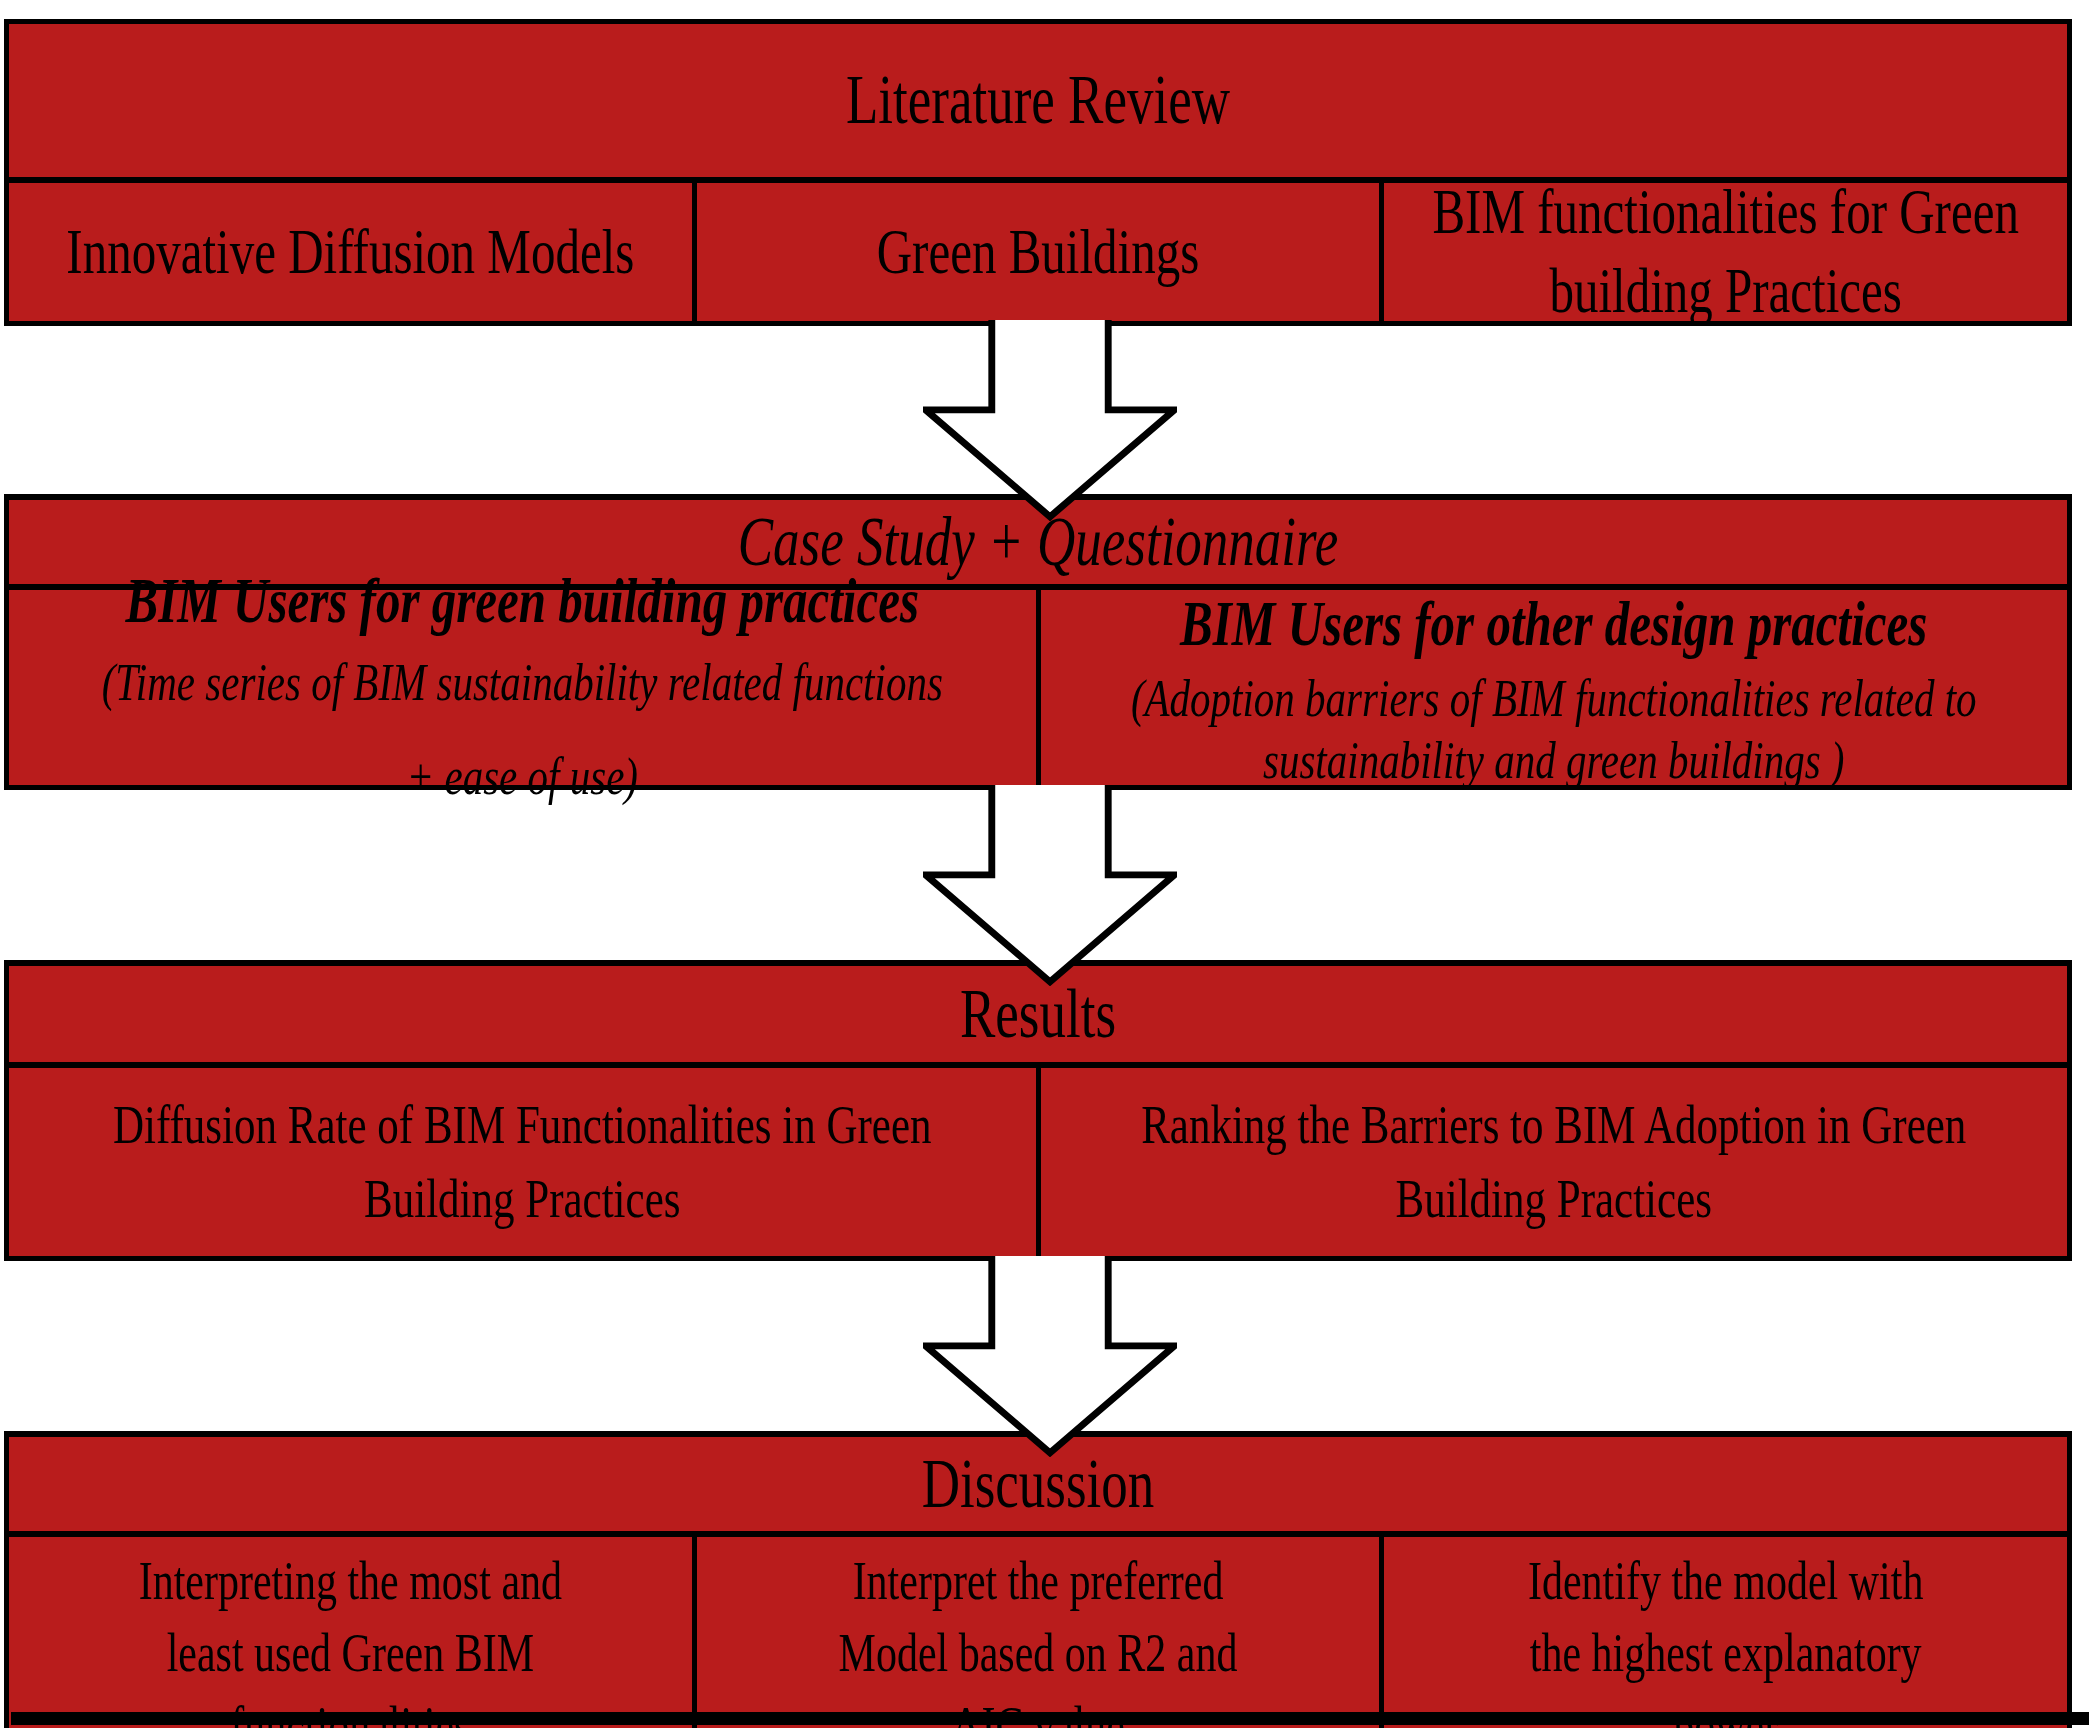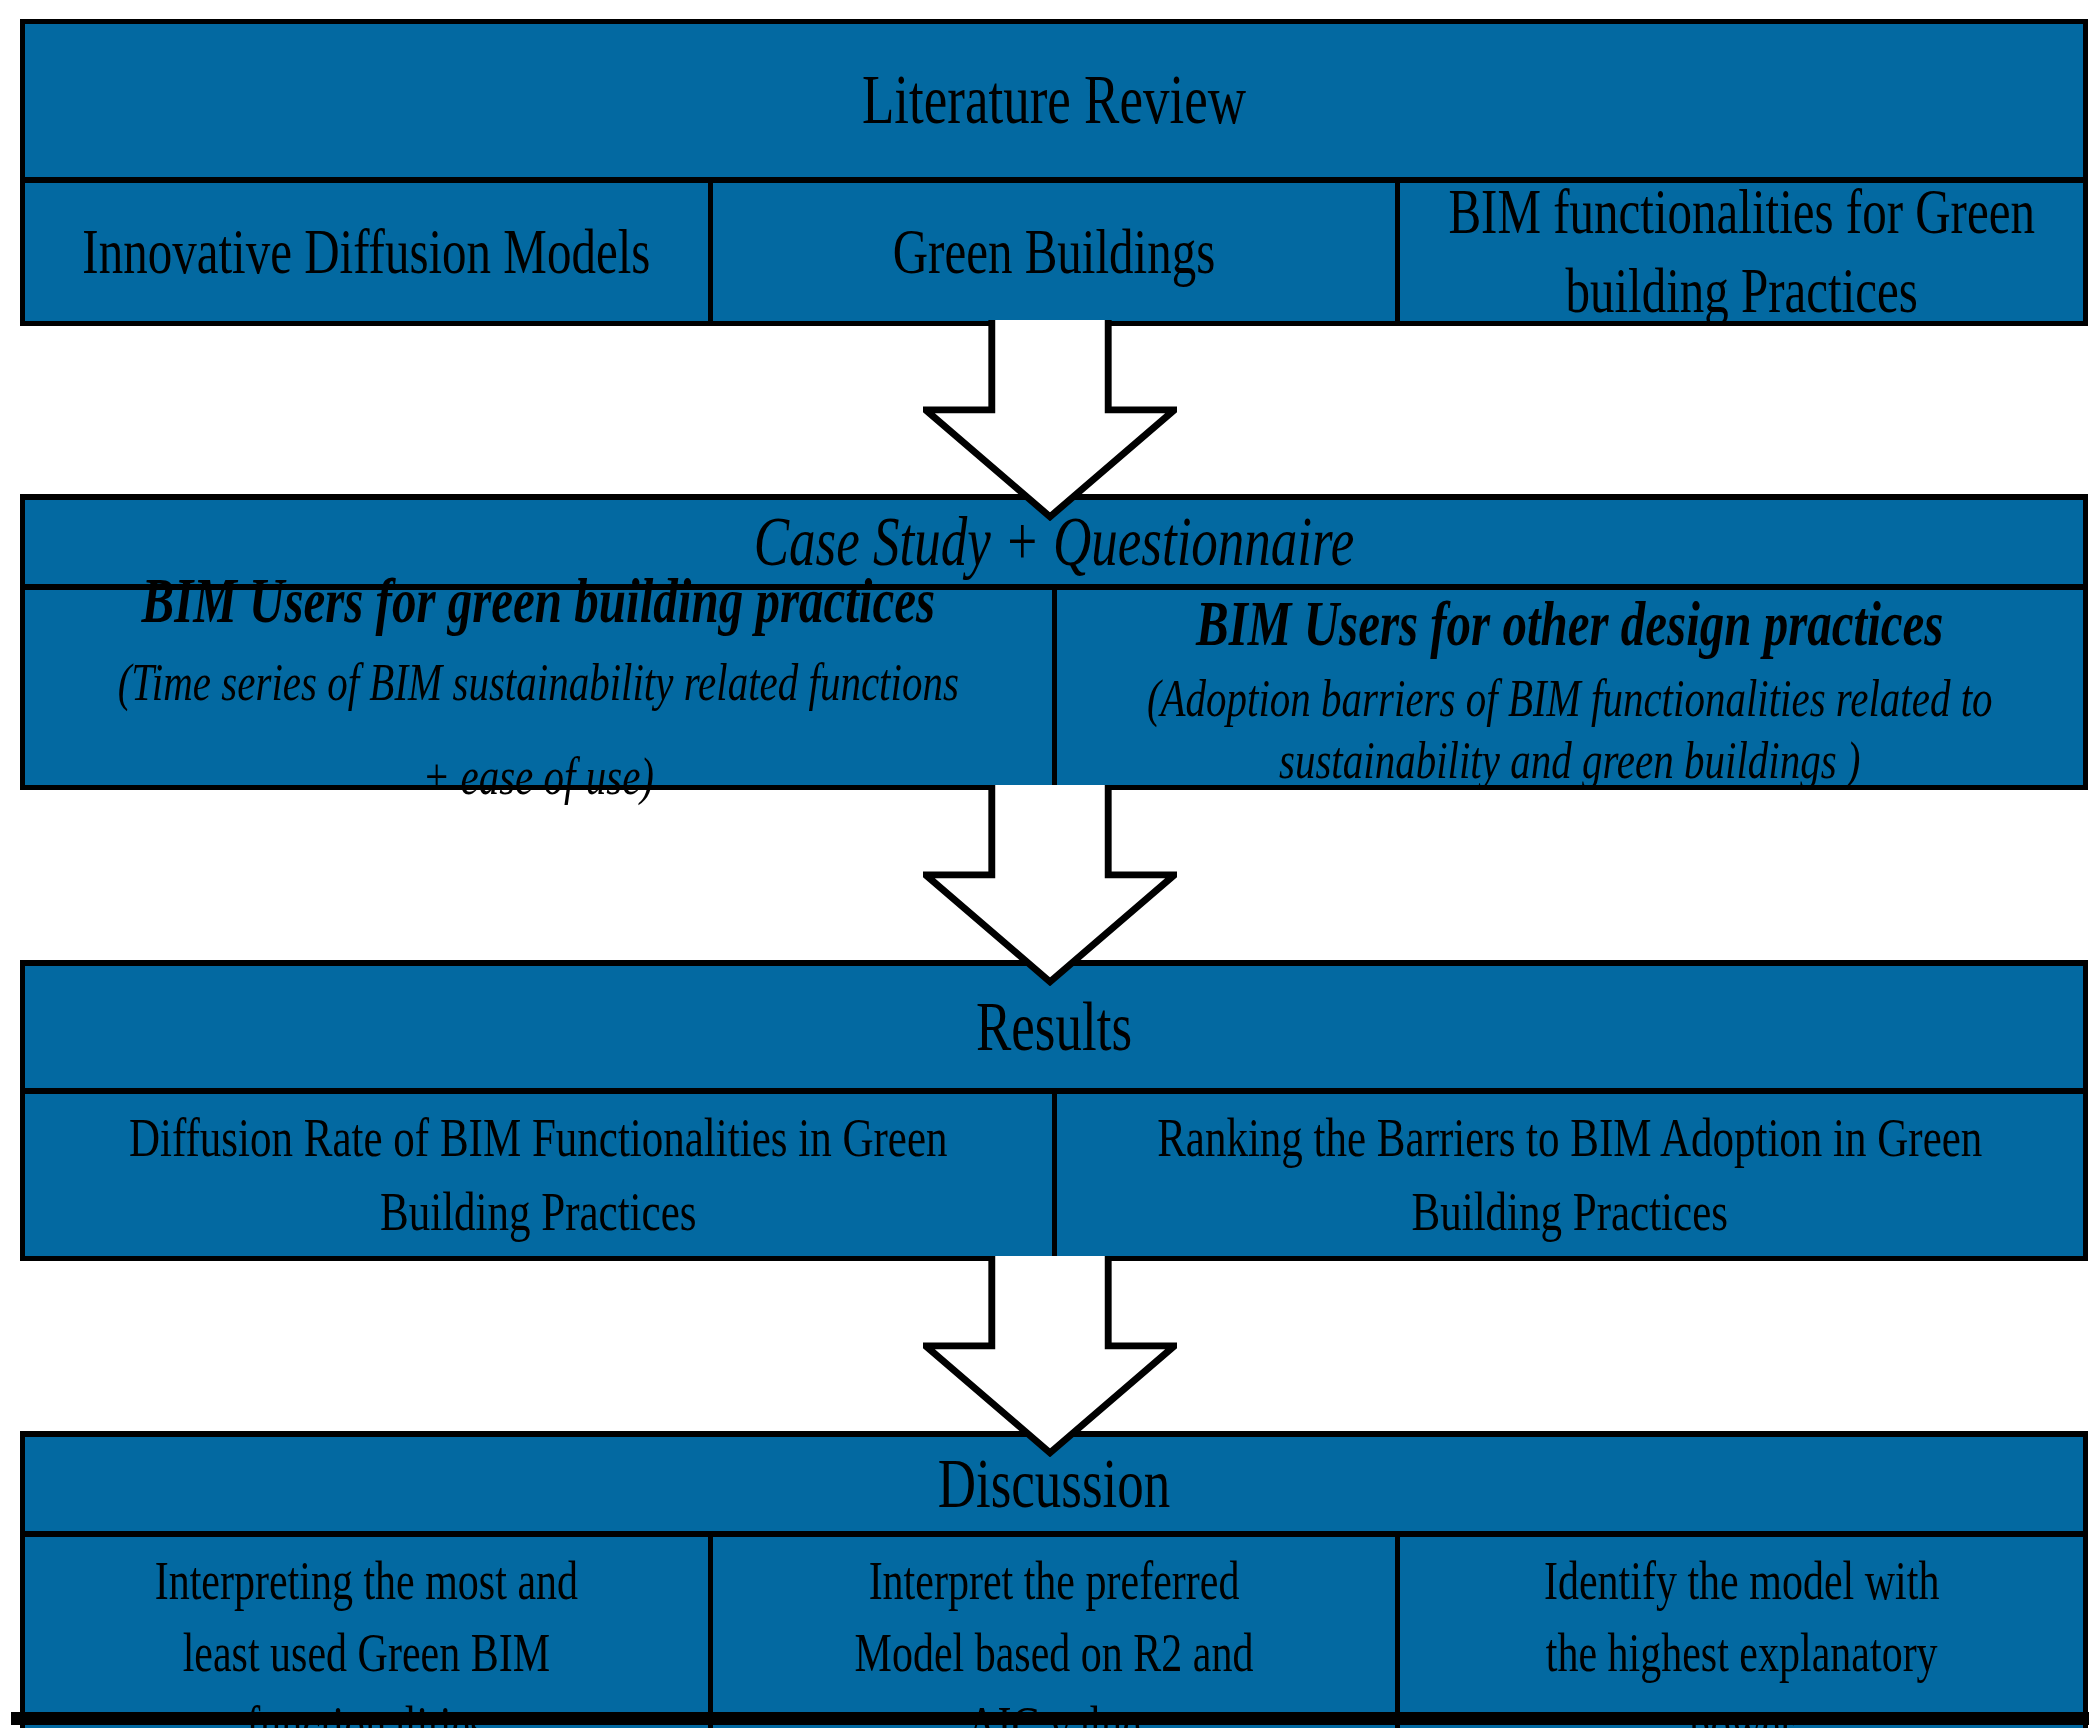--- a/index.html
+++ b/index.html
@@ -10,25 +10,25 @@
   }
   #canvas {
     position: relative;
     width: 2097px;
     height: 1728px;
     background: #ffffff;
     overflow: hidden;
   }
   .section {
     position: absolute;
-    left: 20px;
+    left: 4px;
     width: 2068px;
     box-sizing: border-box;
     border: 5.3px solid #000;
-    background: #0369a1;
+    background: #b91c1c;
     display: flex;
     flex-direction: column;
     z-index: 1;
   }
   .section.heavy-top { border-top-width: 6.9px; }
 
   .title-row {
     box-sizing: border-box;
     border-bottom: 6.3px solid #000;
     display: flex;
@@ -71,21 +71,21 @@
   .res-cell .txt      { font-size: 43px;  line-height: 1.32; }
   .disc-cell .txt     { font-size: 42px;  line-height: 1.32; }
   .cs-paren { margin-top: 30px; }
 
   
   #literature  { top: 18.5px;   height: 307px; }
   #literature .title-row { height: 159px; }
   #case-study  { top: 494px;  height: 296px; font-style: italic; }
   #case-study .title-row { height: 108px; }
   #results     { top: 960px; height: 301px; }
-  #results .title-row { height: 128px; }
+  #results .title-row { height: 102px; }
   #discussion  { top: 1431px; height: 346px; }
   #discussion .title-row { height: 100px; }
 
   .down-arrow {
     position: absolute;
     width: 254px;
     height: 201px;
     left: 923px;
     z-index: 3;
   }

